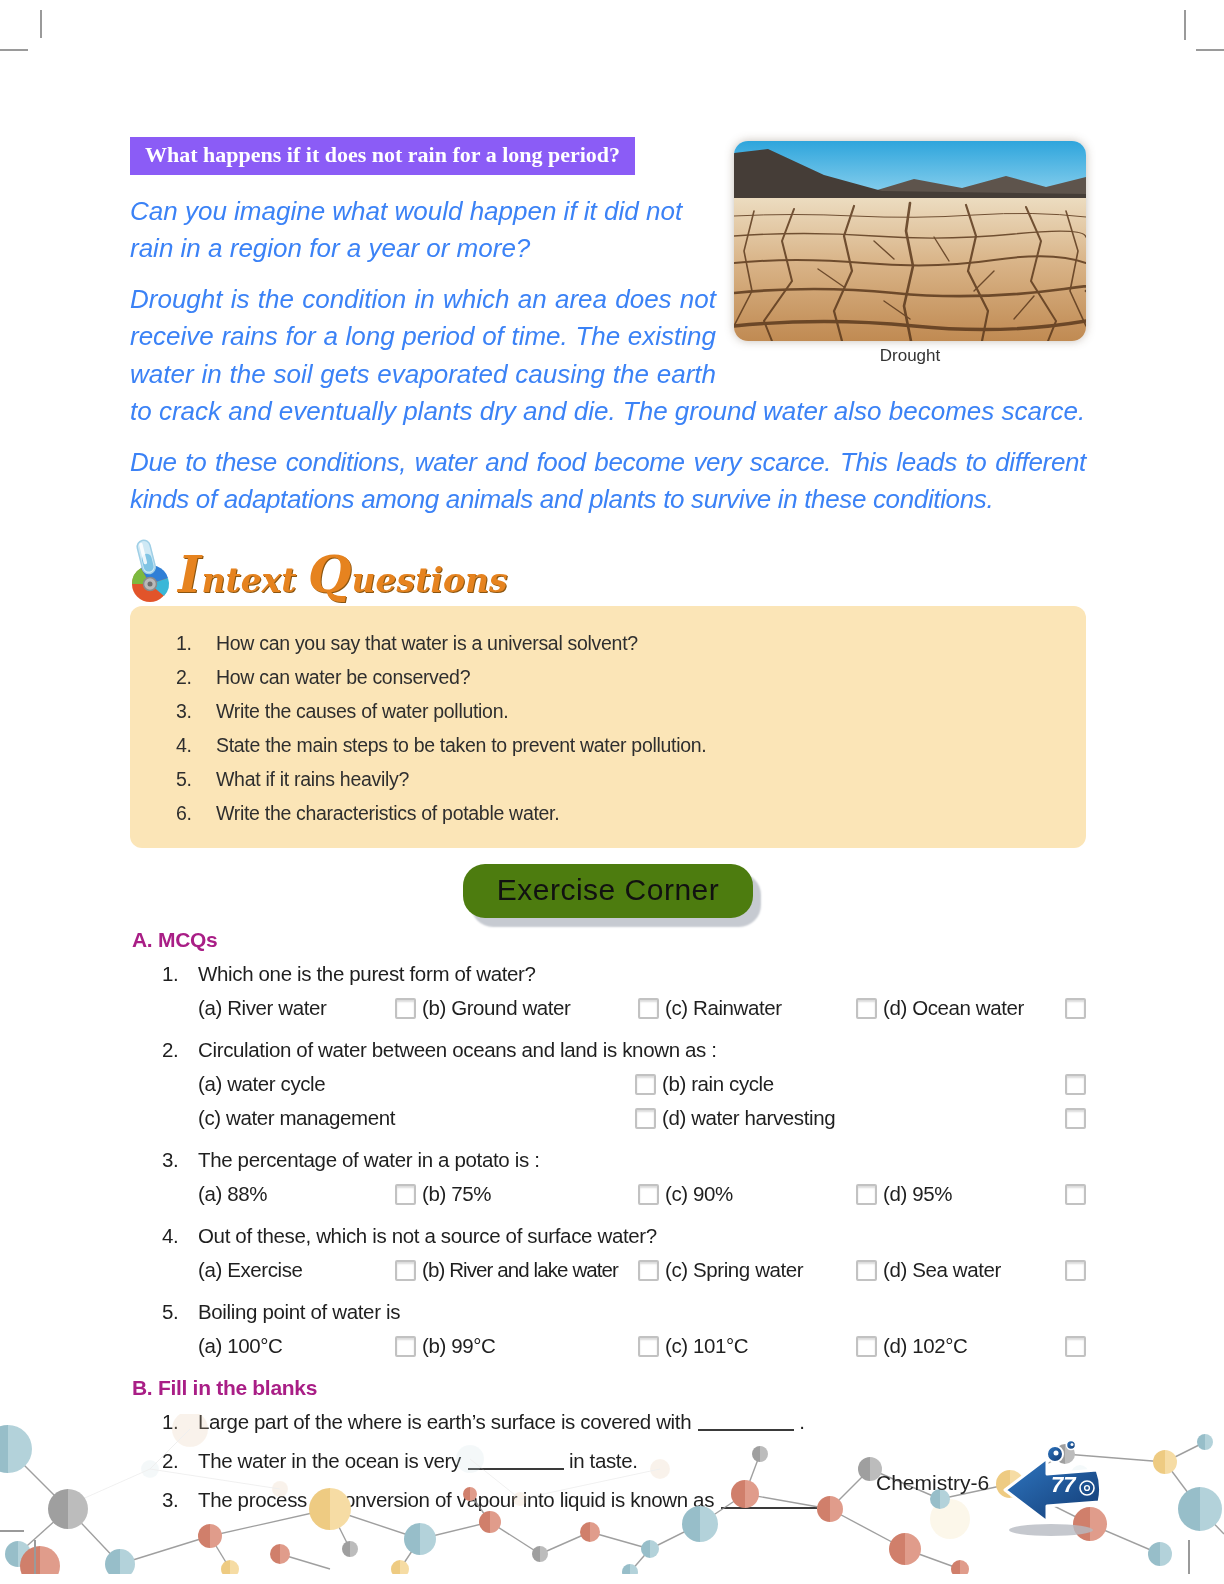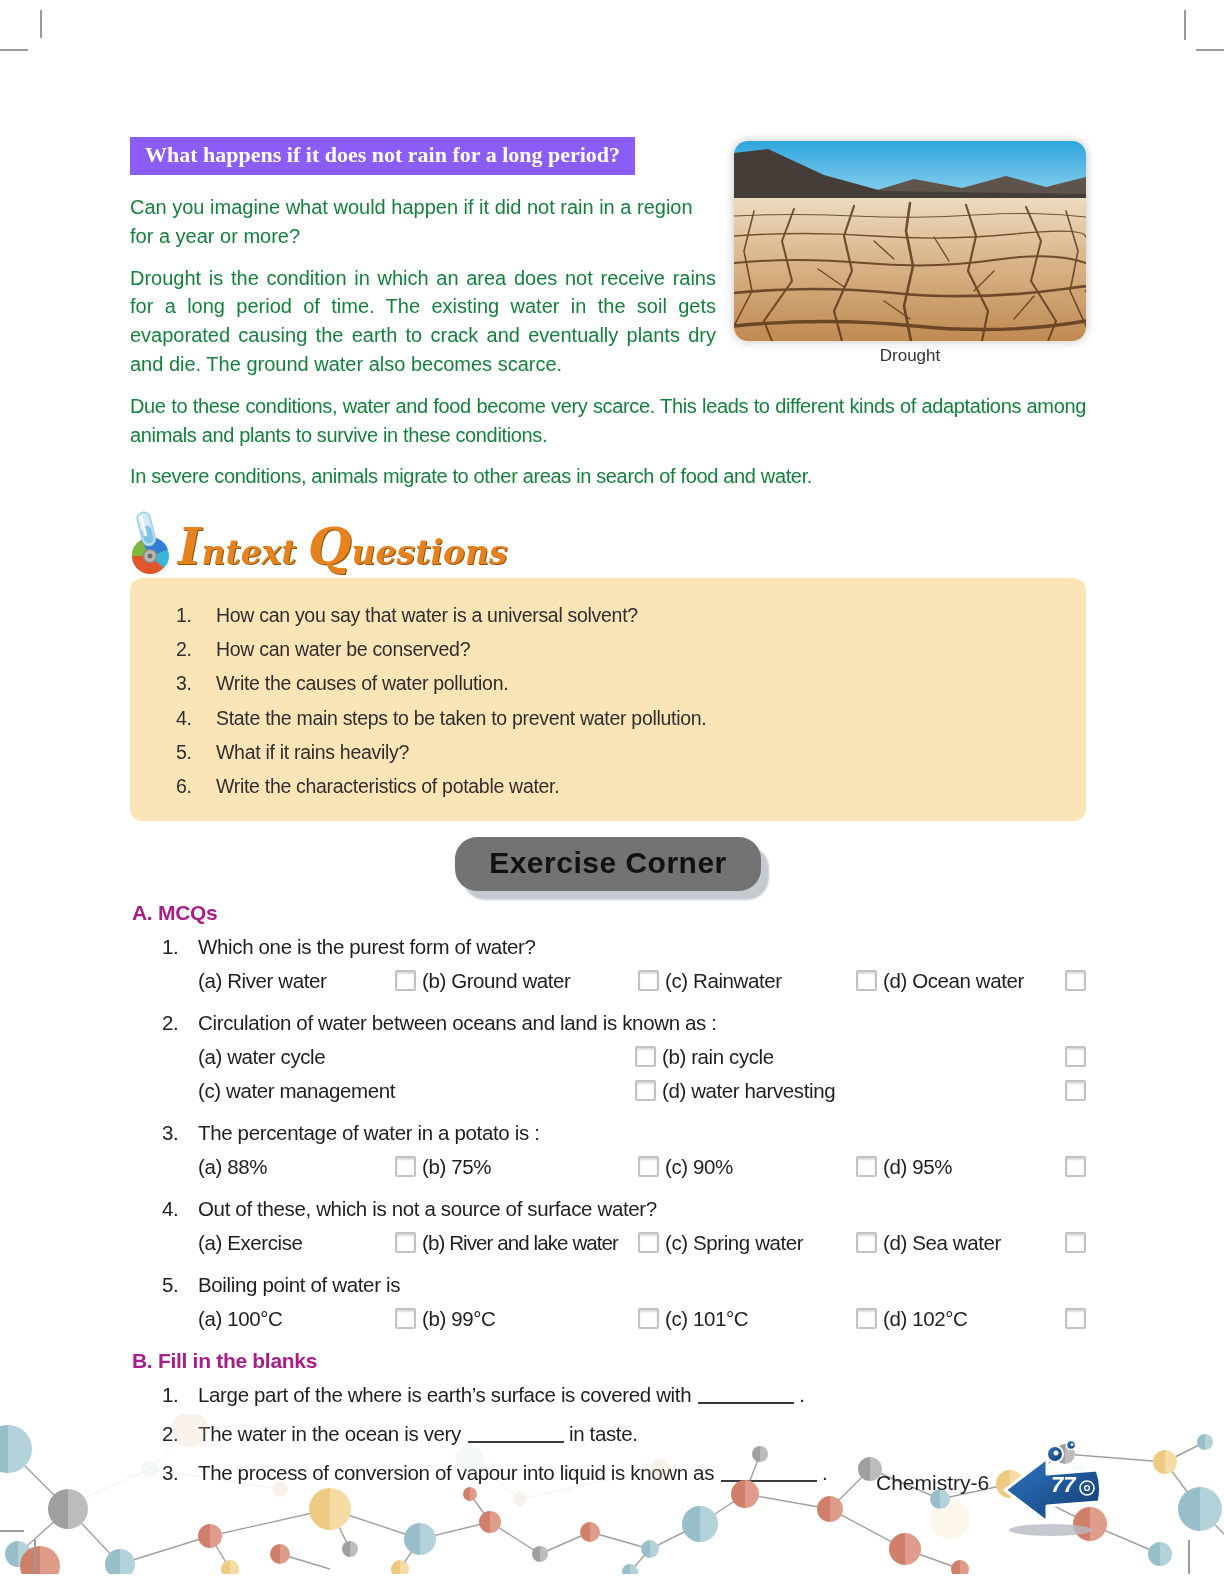--- a/index.html
+++ b/index.html
@@ -20,42 +20,42 @@
     box-shadow:0 0 10px rgba(90,70,50,.35);
   }
   .drought-img svg { display:block; }
   .figure figcaption { text-align:center; font-size:17px; color:#333; margin-top:5px; }
 
   .qbox {
     display:inline-block; background:#8b5cf6; color:#fff;
     font-family:"Liberation Serif", serif; font-weight:bold; font-size:22px;
     padding:5px 15px 7px 15px; margin-bottom:18px;
   }
-  p.body { font-size:20px; line-height:1.44; margin-bottom:13px; color:#15803d; }
+  p.body { font-size:26px; line-height:1.44; margin-bottom:13px; color:#3b82f6;font-style:italic; }
   p.justify { text-align:justify; }
   .condensed { letter-spacing:-0.35px; }
 
   
   .intext-head { clear:left; display:flex; align-items:flex-end; margin:10px 0 2px -2px; height:72px; }
   .intext-icon { width:46px; height:66px; margin-right:4px; flex-shrink:0; }
   .intext-title { font-family:"DejaVu Serif", serif; font-style:italic; font-weight:bold;
     color:#e6831f; font-size:33px; line-height:1; text-shadow:1px 1px 0 #8a5510; padding-bottom:4px;}
   .intext-title .cap { font-size:50px; }
 
   .intext-box {
     background:#fbe5b7; border-radius:12px; padding:20px 30px 18px 46px; margin-bottom:16px;
   }
   .iq { display:flex; font-size:19.5px; line-height:1.75; color:#2e2e2e; letter-spacing:-0.3px; }
   .iq .num { width:40px; flex-shrink:0; }
 
   
   .badge-wrap { text-align:center; margin:14px 0 10px 0; }
   .exercise-badge {
-    display:inline-block; background:#737373; color:#111;
-    font-weight:bold; font-size:30px; letter-spacing:0.5px;
+    display:inline-block; background:#4d7c0f; color:#111;
+    font-weight:normal; font-size:30px; letter-spacing:0.5px;
     padding:9px 34px 11px 34px; border-radius:22px;
     box-shadow:8px 9px 2px #c6cad1; font-family:"Liberation Sans", sans-serif;
   }
 
   .sec-head { color:#a91e86; font-weight:bold; font-size:21px; letter-spacing:-0.3px; margin:10px 0 10px 2px; }
 
   .mcq-q { display:flex; font-size:20.5px; letter-spacing:-0.35px; color:#1f1f1f; margin:8px 0 10px 32px; }
   .mcq-q .qnum { width:36px; flex-shrink:0; }
   .opts { margin:0 0 18px 68px; display:grid; column-gap:6px; row-gap:14px; }
   .opts.cols4 { grid-template-columns:218px 237px 212px 1fr; }
@@ -133,21 +133,20 @@
       </div>
       <figcaption>Drought</figcaption>
     </figure>
 
     
     <div class="qbox">What happens if it does not rain for a long period?</div>
 
     <p class="body">Can you imagine what would happen if it did not rain in a region for a year or more?</p>
     <p class="body justify">Drought is the condition in which an area does not receive rains for a long period of time. The existing water in the soil gets evaporated causing the earth to crack and eventually plants dry and die. The ground water also becomes scarce.</p>
     <p class="body condensed justify">Due to these conditions, water and food become very scarce. This leads to different kinds of adaptations among animals and plants to survive in these conditions.</p>
-    <p class="body condensed">In severe conditions, animals migrate to other areas in search of food and water.</p>
 
     
     <div class="intext-head">
       <span class="intext-icon">
         <svg width="46" height="66" viewBox="0 0 46 66">
           <circle cx="22" cy="46" r="18" fill="#e2542a"></circle>
           <path d="M22,46 L4,46 A18,18 0 0,1 13,30 Z" fill="#7cb93e"></path>
           <path d="M22,46 L13,30 A18,18 0 0,1 40,40 Z" fill="#2f7fd6"></path>
           <path d="M22,46 L40,40 A18,18 0 0,1 36,58 Z" fill="#39b7d8"></path>
           <circle cx="22" cy="46" r="6.5" fill="#b9b9b9" stroke="#8a8a8a" stroke-width="1.5"></circle>

